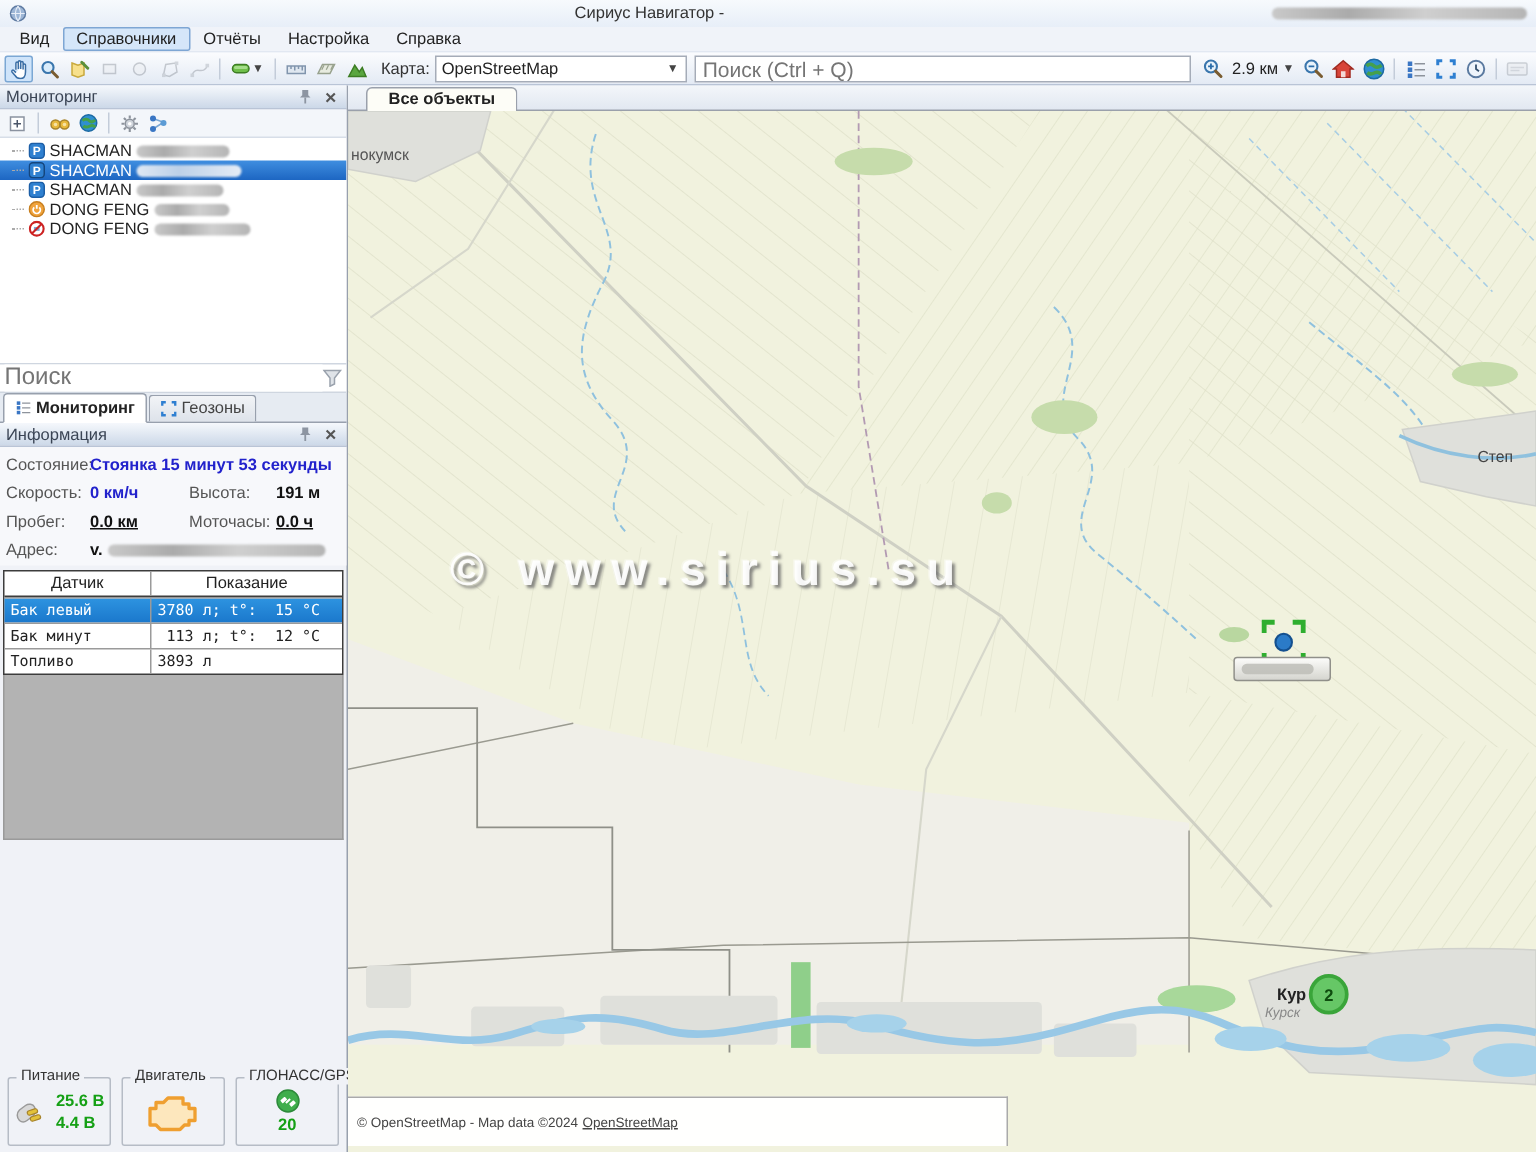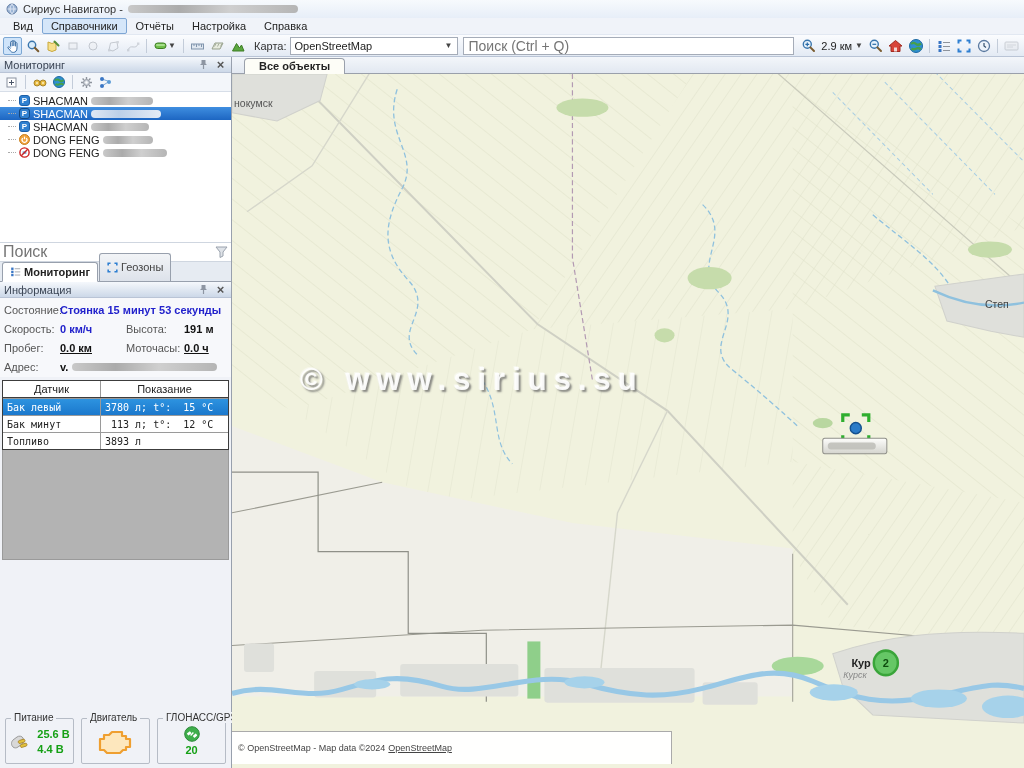--- a/index.html
+++ b/index.html
@@ -2,21 +2,21 @@
 <html><head>
 <meta charset="utf-8">
 <style>
   * { margin:0; padding:0; box-sizing:border-box; }
   html,body { width:1024px; height:768px; overflow:hidden; }
   body { font-family:"Liberation Sans", sans-serif; font-size:11px; color:#222; background:#e9eef6; }
   .window { width:1024px; height:768px; display:flex; flex-direction:column; background:#e9eef6; }
 
   
   .titlebar { height:18px; display:flex; align-items:center; gap:5px; padding:0 6px;
-    background:linear-gradient(#f7fafd,#e7eef8); }
+    background:linear-gradient(#f7fafd,#e7eef8);justify-content:space-between; }
   .titlebar .title { color:#333; }
   .menubar { height:17px; display:flex; align-items:center; padding:0 4px;
     background:#f0f3f9; border-bottom:1px solid #e2e8f2; }
   .menu-item { padding:1px 8px; border:1px solid transparent; border-radius:2px; cursor:default; }
   .menu-item.active { background:#d5e6f9; border-color:#7ea6d4; }
   .toolbar { height:22px; display:flex; align-items:center; gap:1px; padding:0 3px;
     background:linear-gradient(#fbfcfe,#e3eaf4); border-bottom:1px solid #b9c4d6; }
   .tbi { width:19px; height:18px; display:flex; align-items:center; justify-content:center;
     border:1px solid transparent; border-radius:2px; flex:0 0 auto; }
   .tbi.selected { background:#cfe4fa; border-color:#7ba7d4; }
@@ -51,21 +51,21 @@
   .redact { display:inline-block; height:8px; border-radius:4px;
     background:linear-gradient(90deg,#c9c9c9,#ababab 30%,#cfcfcf 60%,#b5b5b5); filter:blur(.7px); }
 
   .search-row { height:20px; background:#fff; border-top:1px solid #cfd6e0; border-bottom:1px solid #cfd6e0;
     display:flex; align-items:center; padding:0 3px; }
   .search-row input { flex:1; border:none; outline:none; font-size:16px; color:#555;
     font-family:"Liberation Sans",sans-serif; }
   .tabs-row { height:20px; display:flex; align-items:flex-end; background:#e6ebf2; border-bottom:1px solid #98a0ad; padding-left:2px; }
   .tab { display:flex; align-items:center; gap:3px; padding:2px 7px 3px; border:1px solid #98a0ad;
     border-bottom:none; border-radius:3px 3px 0 0; background:linear-gradient(#f2f4f7,#dde2ea);
-    margin-right:1px; color:#444; height:28px; }
+    margin-right:1px; color:#444; height:18px; }
   .tab.active { background:#fff; font-weight:bold; color:#222; height:20px; margin-bottom:-1px; border-bottom:1px solid #fff; }
 
   .info-body { background:#f7f8fb; padding:6px 4px 4px; }
   .info-grid { display:grid; grid-template-columns:56px 66px 58px 1fr; row-gap:7px; align-items:center; }
   .lbl { color:#555; }
   .v-blue { color:#2222cc; font-weight:bold; }
   .v-bold { font-weight:bold; color:#111; }
   .v-link { font-weight:bold; text-decoration:underline; color:#111; }
   .addr-row { display:flex; align-items:center; gap:4px; margin-top:7px; }
 

